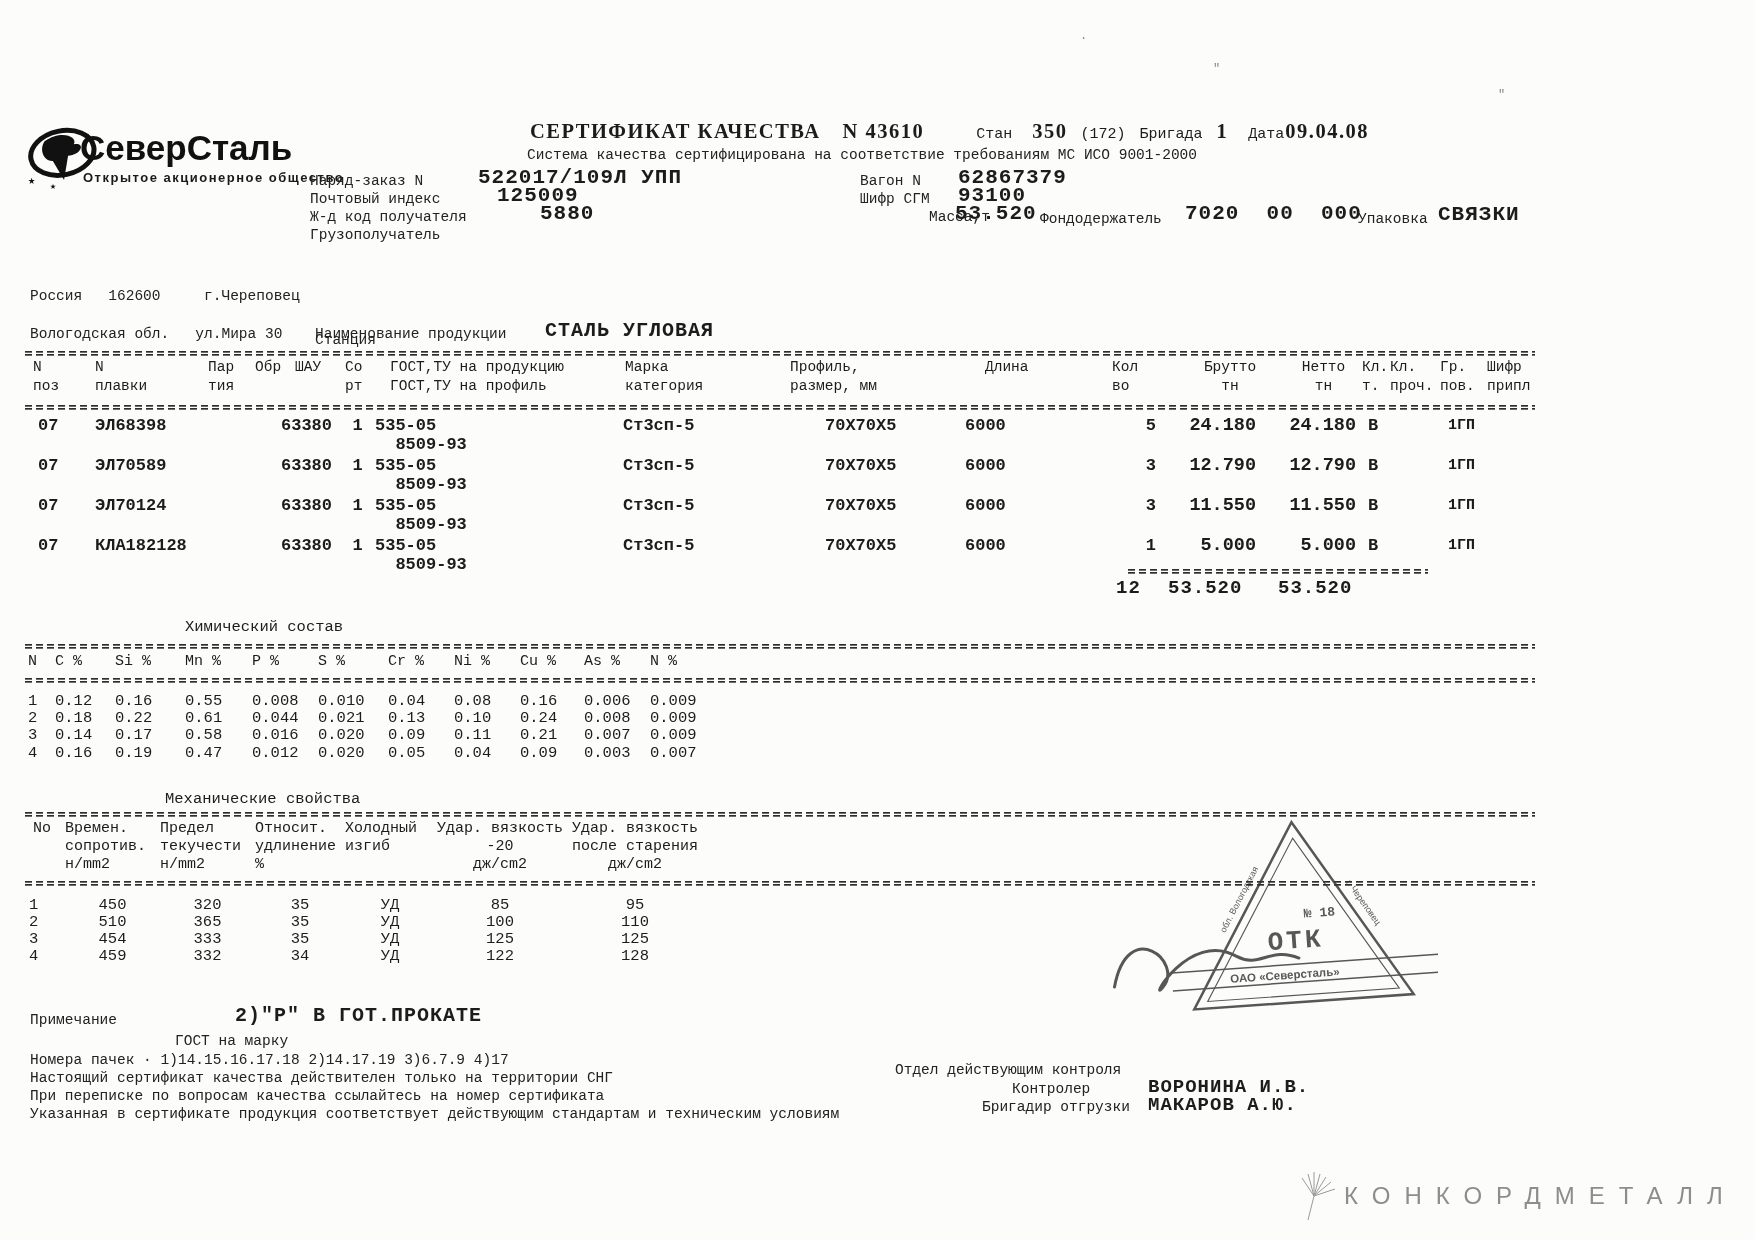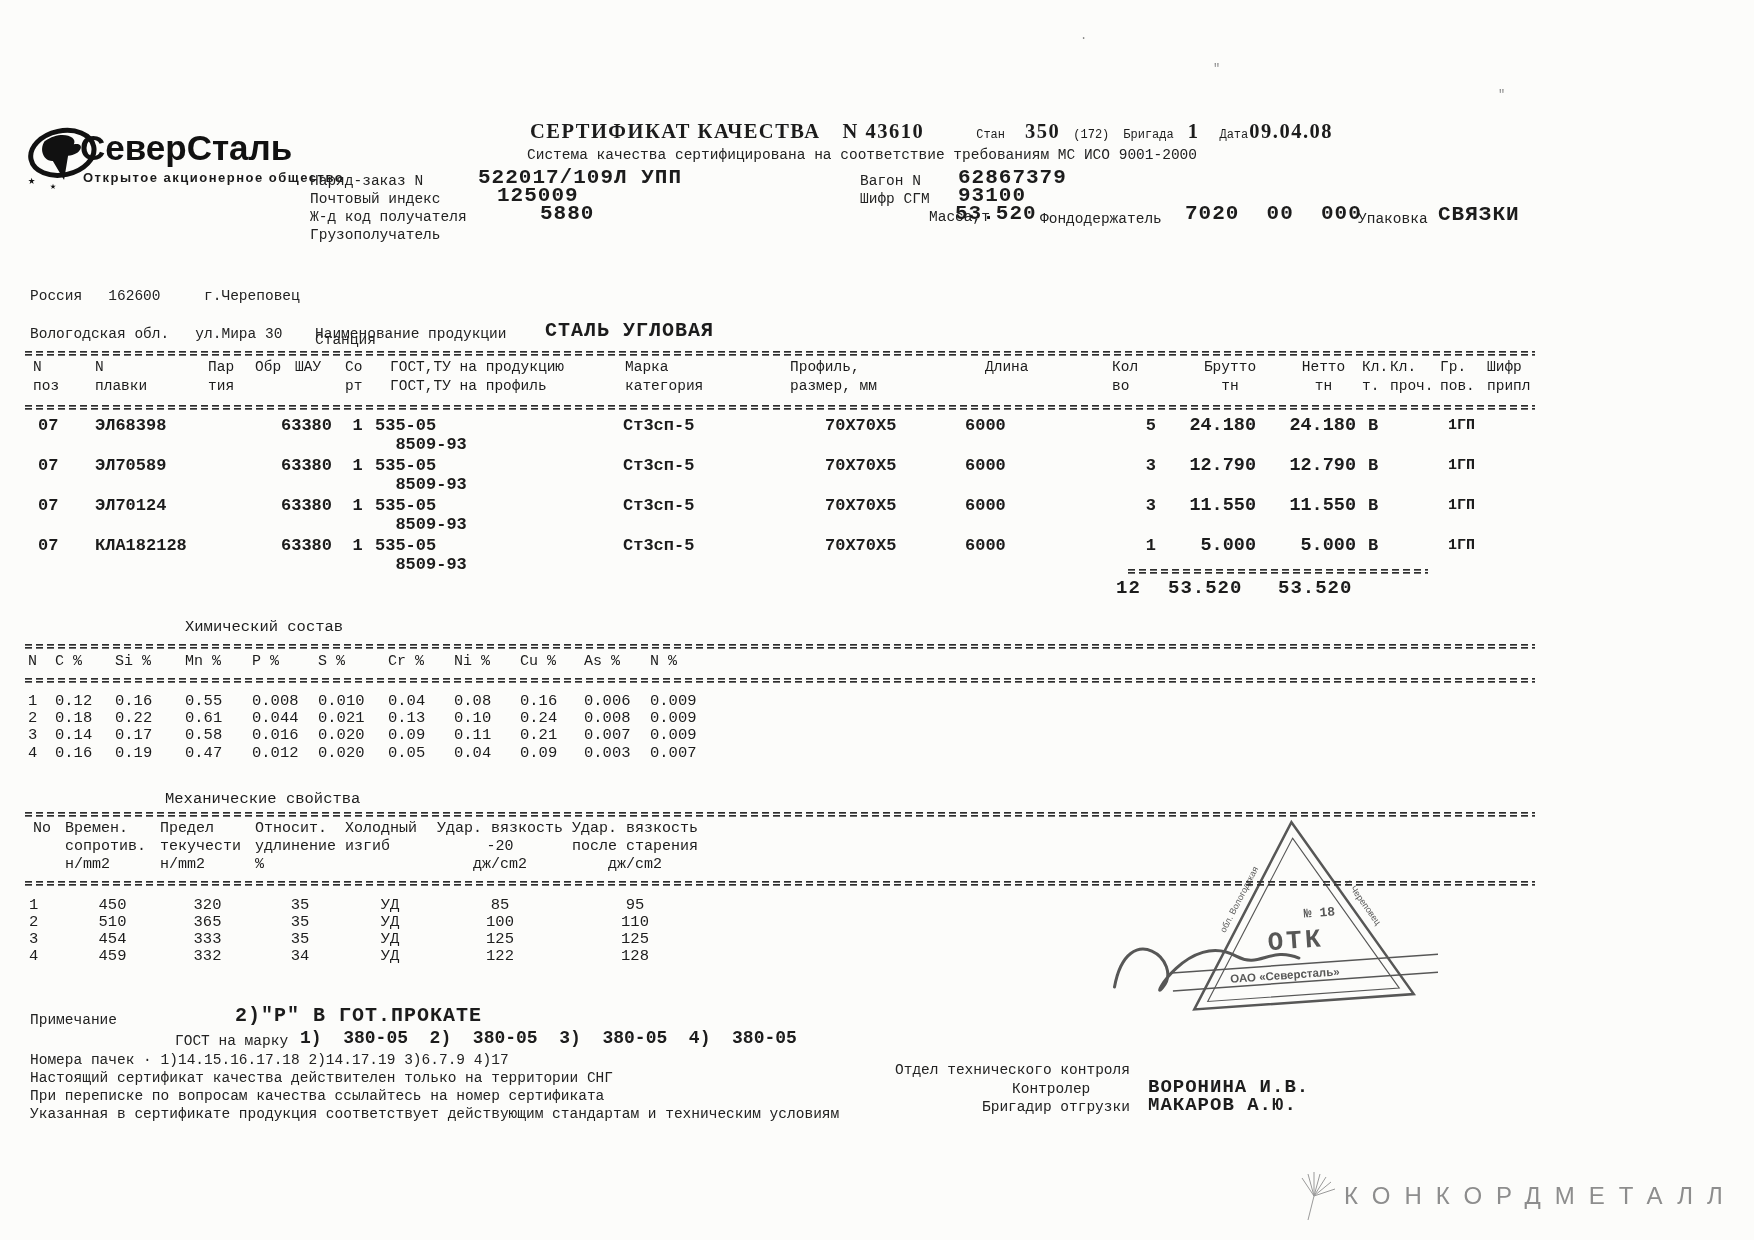--- a/index.html
+++ b/index.html
@@ -13,21 +13,21 @@
   .dash{position:absolute;height:5px;
     background-image:repeating-linear-gradient(90deg,#2d2d2d 0 7px,transparent 7px 11px),
                      repeating-linear-gradient(90deg,#2d2d2d 0 7px,transparent 7px 11px);
     background-size:100% 1.7px,100% 1.7px;background-position:0 0,0 2.6px;background-repeat:no-repeat;}
   
   .logo-title{font-family:"Liberation Sans","DejaVu Sans",sans-serif;font-weight:800;font-size:35px;color:#111;}
   .logo-sub{font-family:"Liberation Sans","DejaVu Sans",sans-serif;font-weight:700;font-size:13px;letter-spacing:1.5px;color:#1a1a1a;}
   
   .headline{display:flex;align-items:baseline;}
   .headline .t{font-size:20.5px;font-weight:700;letter-spacing:1.5px;font-family:Liberation Serif, serif;}
-  .headline .s{font-size:12px;}
+  .headline .s{font-size:15px;}
   
   .row{display:flex;align-items:flex-start;}
   .cell{white-space:pre;flex:0 0 auto;}
   .flexrow{display:flex;align-items:flex-start;}
   
   .mhead{line-height:19px;font-size:14.5px;}
   .mh0{width:70px;padding-left:8px}.mh1{width:113px}.mh2{width:47px}.mh3{width:40px}.mh4{width:50px}
   .mh5{width:45px}.mh6{width:235px}.mh7{width:165px}.mh8{width:185px}.mh9{width:135px;padding-left:10px}
   .mh10{width:65px;padding-left:2px}.mh11{width:110px;text-align:center}.mh12{width:77px;text-align:center}
   .mh13{width:28px}.mh14{width:50px}.mh15{width:47px}.mh16{width:48px}
@@ -362,27 +362,26 @@
         <div class="cell med3">34</div>
         <div class="cell med4">УД</div>
         <div class="cell med5">122</div>
         <div class="cell med6">128</div>
       </div>
     </div>
 
   <div class="abs lbl" style="left:30px;top:1012px;">Примечание</div>
   <div class="abs bignote" style="left:235px;top:1004px;">2)"Р" В ГОТ.ПРОКАТЕ</div>
   <div class="abs lbl" style="left:175px;top:1033px;">ГОСТ на марку</div>
-  <div class="abs gostv pre" style="left:300px;top:1028px;">1)  380-05  2)  380-05  3)  380-05  4)  380-05</div>
   <div class="abs lbl" style="left:30px;top:1052px;">Номера пачек · 1)14.15.16.17.18 2)14.17.19 3)6.7.9 4)17</div>
   <div class="abs lbl" style="left:30px;top:1070px;">Настоящий сертификат качества действителен только на территории СНГ</div>
   <div class="abs lbl" style="left:30px;top:1088px;">При переписке по вопросам качества ссылайтесь на номер сертификата</div>
   <div class="abs lbl" style="left:30px;top:1106px;">Указанная в сертификате продукция соответствует действующим стандартам и техническим условиям</div>
 
-  <div class="abs lbl" style="left:895px;top:1062px;">Отдел технического контроля</div>
+  <div class="abs lbl" style="left:895px;top:1062px;">Отдел действующим контроля</div>
   <div class="abs lbl" style="left:1012px;top:1081px;">Контролер</div>
   <div class="abs signame" style="left:1148px;top:1076px;">ВОРОНИНА И.В.</div>
   <div class="abs lbl" style="left:982px;top:1099px;">Бригадир отгрузки</div>
   <div class="abs signame" style="left:1148px;top:1094px;">МАКАРОВ А.Ю.</div>
 
   <svg class="abs" style="left:1108px;top:806px;" width="330" height="215" viewBox="0 0 330 215" opacity="0.82">
     <g transform="rotate(-4 190 110)" stroke="#333" fill="none">
       <path d="M190,16 L300,196 L80,196 Z" stroke-width="2.5"></path>
       <path d="M190,32 L286,189 L94,189 Z" stroke-width="1.1"></path>
       <line x1="60" y1="158" x2="330" y2="158" stroke-width="1.5"></line>

